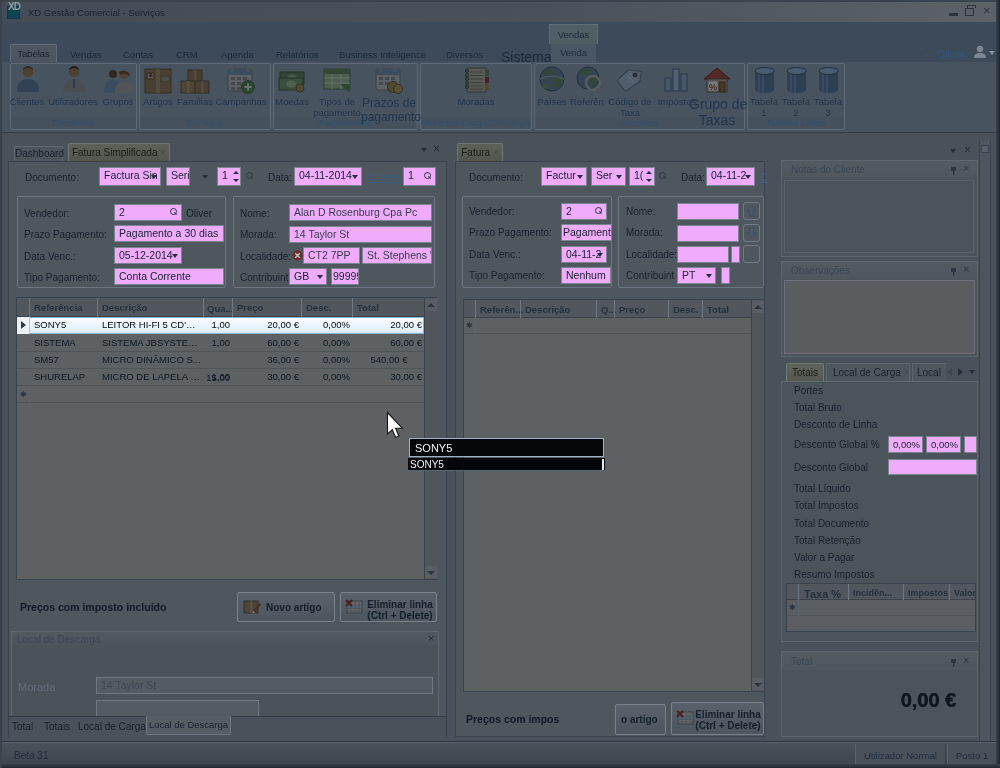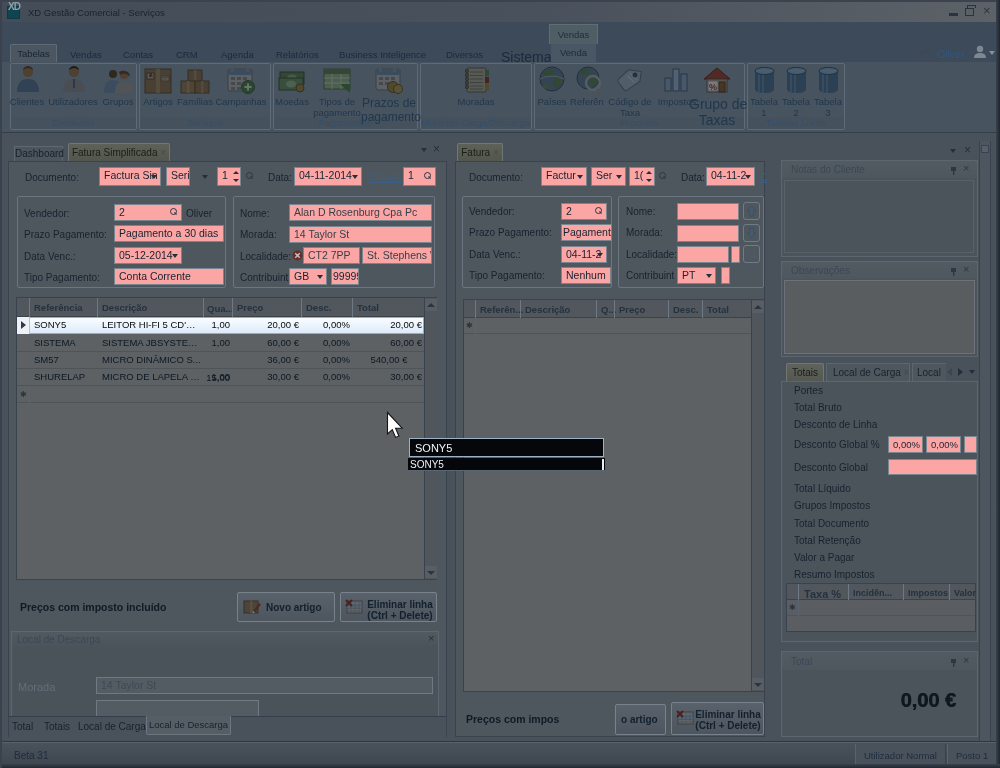--- a/index.html
+++ b/index.html
@@ -1,20 +1,20 @@
 <!DOCTYPE html>
 <html><head><meta charset="utf-8">
 <style>
 *{box-sizing:border-box;margin:0;padding:0}
 html,body{width:1000px;height:768px;overflow:hidden}
 body{position:relative;font-family:"Liberation Sans",sans-serif;background:#49525a;font-size:11px}
 .abs{position:absolute;white-space:nowrap}
 .lbl{position:absolute;font-size:10px;color:#16222f;white-space:nowrap}
 .glbl{position:absolute;font-size:11px;color:#5c6876;white-space:nowrap}
-.inp{position:absolute;background:#fca5a5;border:1px solid #7b858f;font-size:10.5px;color:#16222f;line-height:15px;padding:0 4px;white-space:nowrap;overflow:hidden}
+.inp{position:absolute;background:#f0abfc;border:1px solid #7b858f;font-size:10.5px;color:#16222f;line-height:15px;padding:0 4px;white-space:nowrap;overflow:hidden}
 .arr{position:absolute;width:0;height:0;border-left:3px solid transparent;border-right:3px solid transparent;border-top:4px solid #242f3c}
 .mag{position:absolute;width:7px;height:7px}
 .mag:before{content:"";position:absolute;width:5px;height:5px;border:1px solid #2b3643;border-radius:50%;left:0;top:0}
 .mag:after{content:"";position:absolute;width:3px;height:1px;background:#2b3643;left:4px;top:5px;transform:rotate(45deg)}
 .panel{position:absolute;background:#4f575e;border:1px solid #39434f}
 .grp{position:absolute;border:1px solid #5f6b78;border-radius:2px}
 .hdrx{position:absolute;font-size:9.5px;color:#25313e;font-weight:bold;white-space:nowrap}
 .dktitle{position:absolute;font-size:10px;color:#394756;white-space:nowrap}
 #ribbon-groups svg{filter:brightness(0.6) saturate(0.75)}
 .dimsvg{filter:brightness(0.64) saturate(0.7)}
@@ -491,21 +491,21 @@
 <div class="lbl" style="left:794px;top:385px">Portes</div>
 <div class="lbl" style="left:794px;top:402px">Total Bruto</div>
 <div class="lbl" style="left:794px;top:419px">Desconto de Linha</div>
 <div class="lbl" style="left:794px;top:439px">Desconto Global %</div>
 <div class="inp" style="left:888px;top:436px;width:35px;height:17px;text-align:right;font-size:9.5px">0,00%</div>
 <div class="inp" style="left:926px;top:436px;width:35px;height:17px;text-align:right;font-size:9.5px">0,00%</div>
 <div class="inp" style="left:964px;top:436px;width:13px;height:17px;padding:0"></div>
 <div class="lbl" style="left:794px;top:462px">Desconto Global</div>
 <div class="inp" style="left:888px;top:459px;width:89px;height:16px"></div>
 <div class="lbl" style="left:794px;top:483px">Total Líquido</div>
-<div class="lbl" style="left:794px;top:500px">Grupos Impostos</div>
+<div class="lbl" style="left:794px;top:500px">Total Impostos</div>
 <div class="lbl" style="left:794px;top:518px">Total Documento</div>
 <div class="lbl" style="left:794px;top:535px">Total Retenção</div>
 <div class="lbl" style="left:794px;top:552px">Valor a Pagar</div>
 <div class="lbl" style="left:794px;top:569px">Resumo Impostos</div>
 
 <div class="abs" style="left:786px;top:583px;width:190px;height:49px;background:#5a5e62;border:1px solid #39434f"></div>
 <div class="abs" style="left:787px;top:584px;width:188px;height:16px;background:#51575d;border-bottom:1px solid #3a434c"></div>
 <div class="abs" style="left:787px;top:584px;width:12px;height:16px;border-right:1px solid #6e7986"></div>
 <div class="hdrx" style="left:804px;top:588px;font-size:11px">Taxa %</div>
     <div class="abs" style="left:848px;top:584px;width:1px;height:16px;background:#6e7986"></div>

